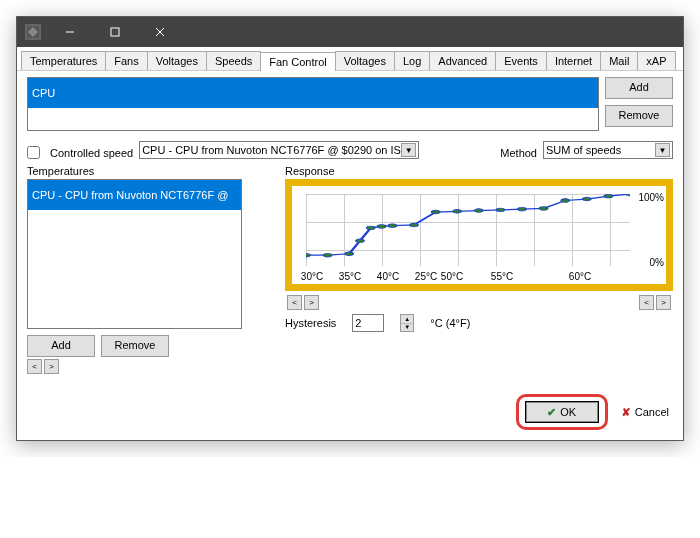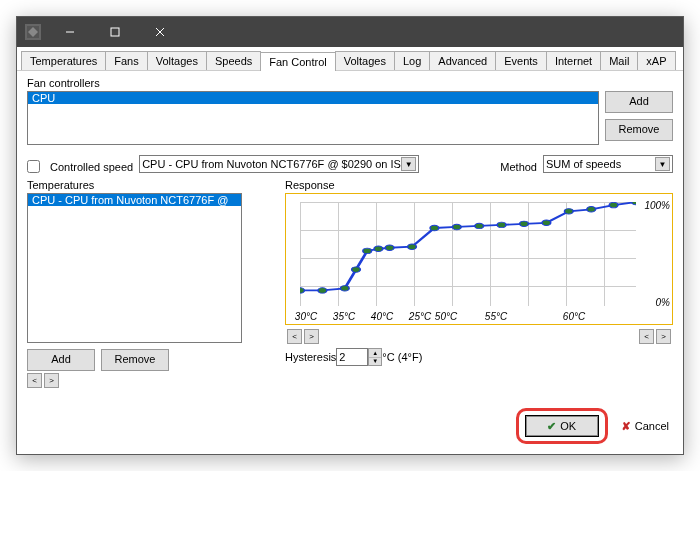--- a/index.html
+++ b/index.html
@@ -13,51 +13,51 @@
   .titlebar .close { background:#434343; }
   .tabs { display:flex; padding: 4px 4px 0 4px; border-bottom:1px solid #ccc; position: relative; height:24px; }
   .tab { padding: 3px 8px; border:1px solid #aaa; border-bottom:none; background:#f0f0f0; margin-right:-1px; position:relative; cursor:default; }
   .tab.active { background:#fff; z-index:2; top:1px; }
   .content { padding: 6px 10px 10px 10px; }
   .row { display:flex; align-items:center; margin-bottom:4px; }
   input[type=checkbox] { margin:0 4px 0 0; vertical-align:middle; }
   .group-label { color:#000; margin-bottom:2px; }
   .controllers-row { display:flex; gap:6px; }
   .listbox { border:1px solid #7a7a7a; background:#fff; flex:1; height:54px; overflow:hidden; }
-  .listitem { padding:0 4px; color:#fff; background:#0078d7; white-space:nowrap; }
+  .listitem { padding:9px 4px; color:#fff; background:#0078d7; white-space:nowrap; }
   .btn { width:68px; height:22px; background:#e1e1e1; border:1px solid #999; text-align:center; line-height:18px; cursor:default; }
   .btn-col { display:flex; flex-direction:column; gap:6px; }
   .dropdown { border:1px solid #7a7a7a; background:#fff; height:18px; display:flex; align-items:center; padding:0 2px; }
   .dropdown .val { flex:1; white-space:nowrap; overflow:hidden; }
   .dd-btn { width:15px; height:14px; background:#e1e1e1; border:1px solid #999; display:flex; align-items:center; justify-content:center; font-size:8px; }
   .mid { display:flex; gap:10px; margin-top:6px; }
   .temps { width:215px; }
   .response { flex:1;padding-left:33px; }
   .temps .listbox { height:150px; }
   .small-btns { display:flex; gap:6px; margin-top:6px; }
   .spinner-set { display:flex; gap:2px; margin-top:2px; justify-content:flex-start; }
   .spinner-btn { width:15px; height:15px; border:1px solid #999; background:#e1e1e1; display:flex; align-items:center; justify-content:center; font-size:8px; cursor:default; }
-  .chart { border:1px solid #eab308; height:132px; position:relative; background:#fff;font-style:italic; }
+  .chart { border:7px solid #eab308; height:112px; position:relative; background:#fff; }
   .chart-grid { position:absolute; inset:8px 36px 18px 14px; }
   .chart-grid::before { content:""; position:absolute; inset:0;
     background-image:
       repeating-linear-gradient(to right, #ccc 0, #ccc 1px, transparent 1px, transparent 38px),
       repeating-linear-gradient(to bottom, #ccc 0, #ccc 1px, transparent 1px, transparent 28px);
   }
   .chart-line { position:absolute; inset:8px 36px 18px 14px; }
   .chart svg { width:100%; height:100%; }
   .ylab { position:absolute; right:2px; font-size:10px; }
   .xlab { position:absolute; bottom:2px; font-size:10px; transform:translateX(-50%); }
   .footer { display:flex; justify-content:flex-end; gap:14px; padding:10px 14px; align-items:center; }
   .ok-wrap { border:3px solid #e53935; border-radius:10px; padding:4px 6px; }
   .fbtn { width:74px; height:22px; background:#e1e1e1; border:1px solid #666; display:flex; align-items:center; justify-content:center; gap:4px; cursor:default; }
   .fbtn.ok { border:1px solid #000; box-shadow: inset 0 0 0 1px #888; }
   .checkmark { color:#2e7d32; font-weight:bold; }
   .xmark { color:#c62828; font-weight:bold; }
-  .hyst-row { display:flex; align-items:center; gap:0; margin-top:4px; }
+  .hyst-row { display:flex; align-items:center; gap:16px; margin-top:4px; }
   .num-input { width:32px; height:18px; border:1px solid #7a7a7a; padding:0 2px; background:#fff; }
   .spin { width:14px; height:18px; border:1px solid #999; background:#e1e1e1; display:flex; flex-direction:column; }
   .spin div { flex:1; display:flex; align-items:center; justify-content:center; font-size:6px; border-bottom:1px solid #bbb; }
   .spin div:last-child { border-bottom:none; }
   .chart-spinners { display:flex; justify-content:space-between; margin-top:4px; padding: 0 2px; }
 </style>
 </head>
 <body>
 
 <div class="window">
@@ -100,21 +100,20 @@
       <div class="tab">Advanced</div>
       <div class="tab">Events</div>
       <div class="tab">Internet</div>
       <div class="tab">Mail</div>
       <div class="tab">xAP</div>
     </div>
 
   <div class="content">
 
 
-    <div class="group-label">Fan controllers</div>
     <div class="controllers-row">
       <div class="listbox">
         <div class="listitem">CPU</div>
       </div>
       <div class="btn-col">
         <div class="btn">Add</div>
         <div class="btn">Remove</div>
       </div>
     </div>
 

